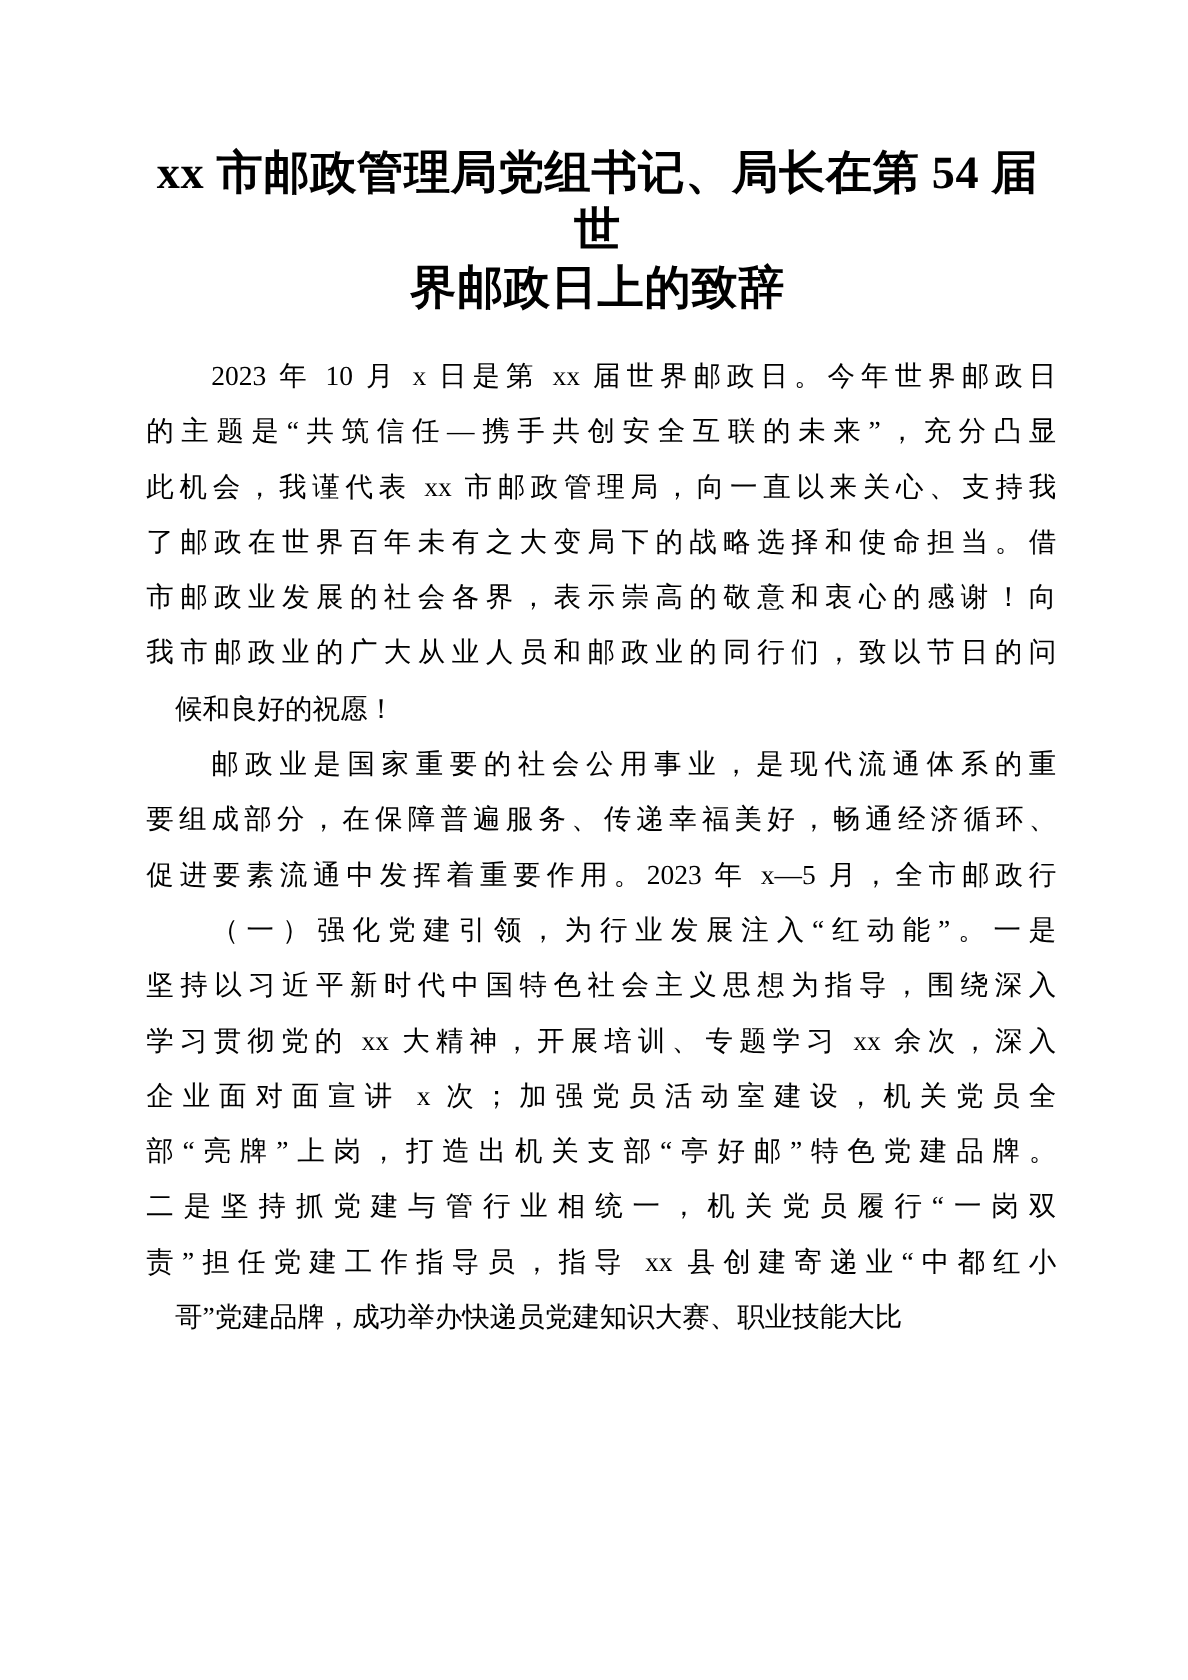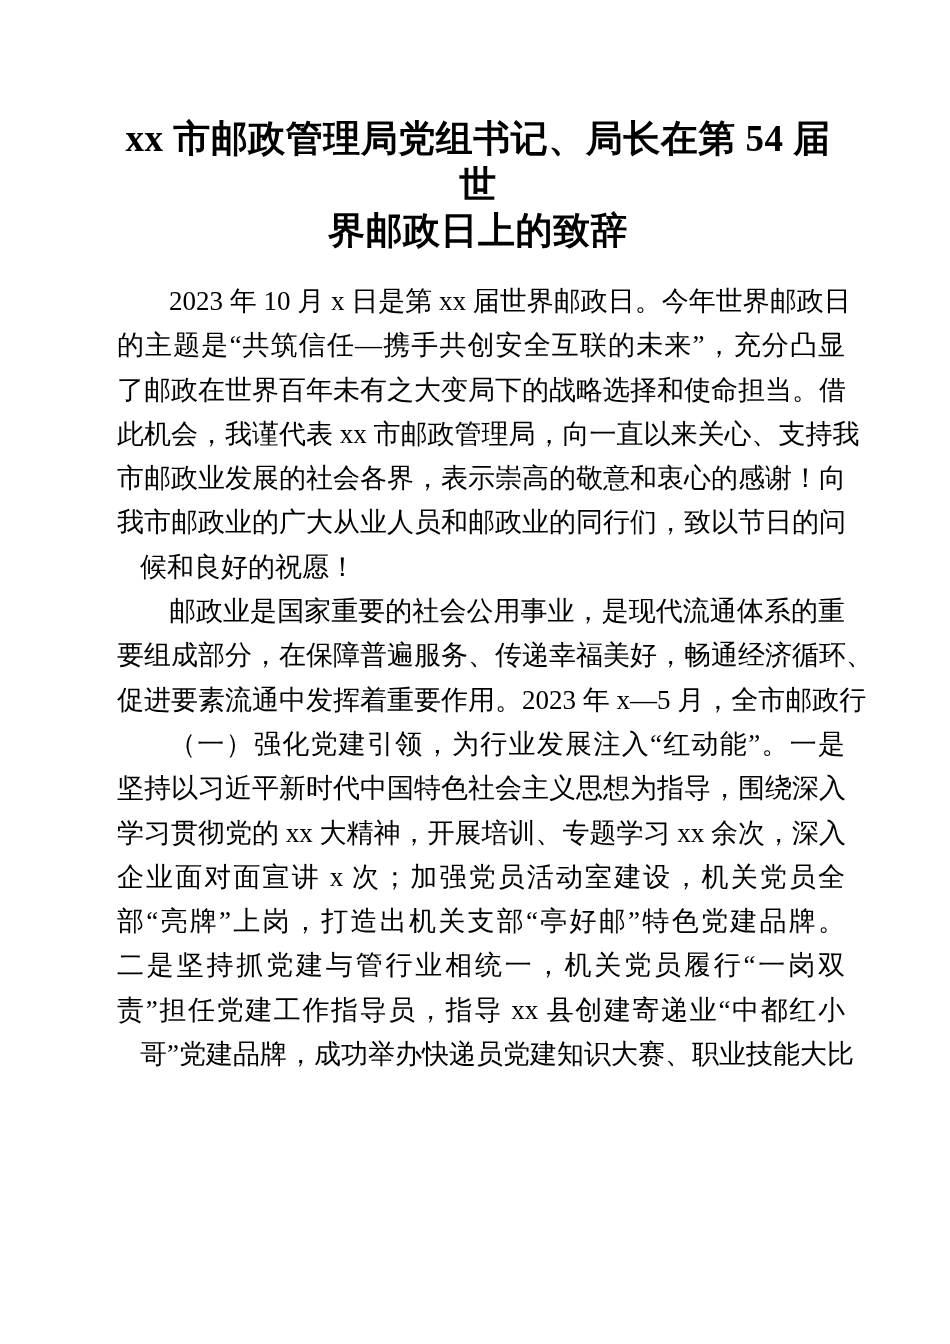--- a/index.html
+++ b/index.html
@@ -26,21 +26,21 @@
     font-size: 37px;
     line-height: 46px;
     font-weight: 700;
     letter-spacing: 0.5px;
   }
   .doc-content {
     position: absolute;
     top: 279px;
     left: 117px;
     width: 728px;
-    font-size: 27px;
+    font-size: 22px;
     line-height: 44.3px;
   }
   .doc-line {
     text-align: justify;
     text-align-last: justify;
     white-space: nowrap;
   }
   .doc-line.para-first {
     text-indent: 52px;
   }
@@ -53,22 +53,22 @@
 <body>
 
 <div class="page">
   <h1 class="doc-title">
     <span class="title-line">xx 市邮政管理局党组书记、局长在第 54 届世</span><br>
     <span class="title-line">界邮政日上的致辞</span>
   </h1>
   <div class="doc-content" id="doc-content">
       <div class="doc-line para-first">2023 年 10 月 x 日是第 xx 届世界邮政日。今年世界邮政日</div>
       <div class="doc-line">的主题是“共筑信任—携手共创安全互联的未来”，充分凸显</div>
+      <div class="doc-line">此机会，我谨代表 xx 市邮政管理局，向一直以来关心、支持我</div>
       <div class="doc-line">了邮政在世界百年未有之大变局下的战略选择和使命担当。借</div>
-      <div class="doc-line">此机会，我谨代表 xx 市邮政管理局，向一直以来关心、支持我</div>
       <div class="doc-line">市邮政业发展的社会各界，表示崇高的敬意和衷心的感谢！向</div>
       <div class="doc-line">我市邮政业的广大从业人员和邮政业的同行们，致以节日的问</div>
       <div class="doc-line para-last">候和良好的祝愿！</div>
       <div class="doc-line para-first">邮政业是国家重要的社会公用事业，是现代流通体系的重</div>
       <div class="doc-line">要组成部分，在保障普遍服务、传递幸福美好，畅通经济循环、</div>
       <div class="doc-line">促进要素流通中发挥着重要作用。2023 年 x—5 月，全市邮政行</div>
       <div class="doc-line para-first">（一）强化党建引领，为行业发展注入“红动能”。一是</div>
       <div class="doc-line">坚持以习近平新时代中国特色社会主义思想为指导，围绕深入</div>
       <div class="doc-line">学习贯彻党的 xx 大精神，开展培训、专题学习 xx 余次，深入</div>
       <div class="doc-line">企业面对面宣讲 x 次；加强党员活动室建设，机关党员全</div>

